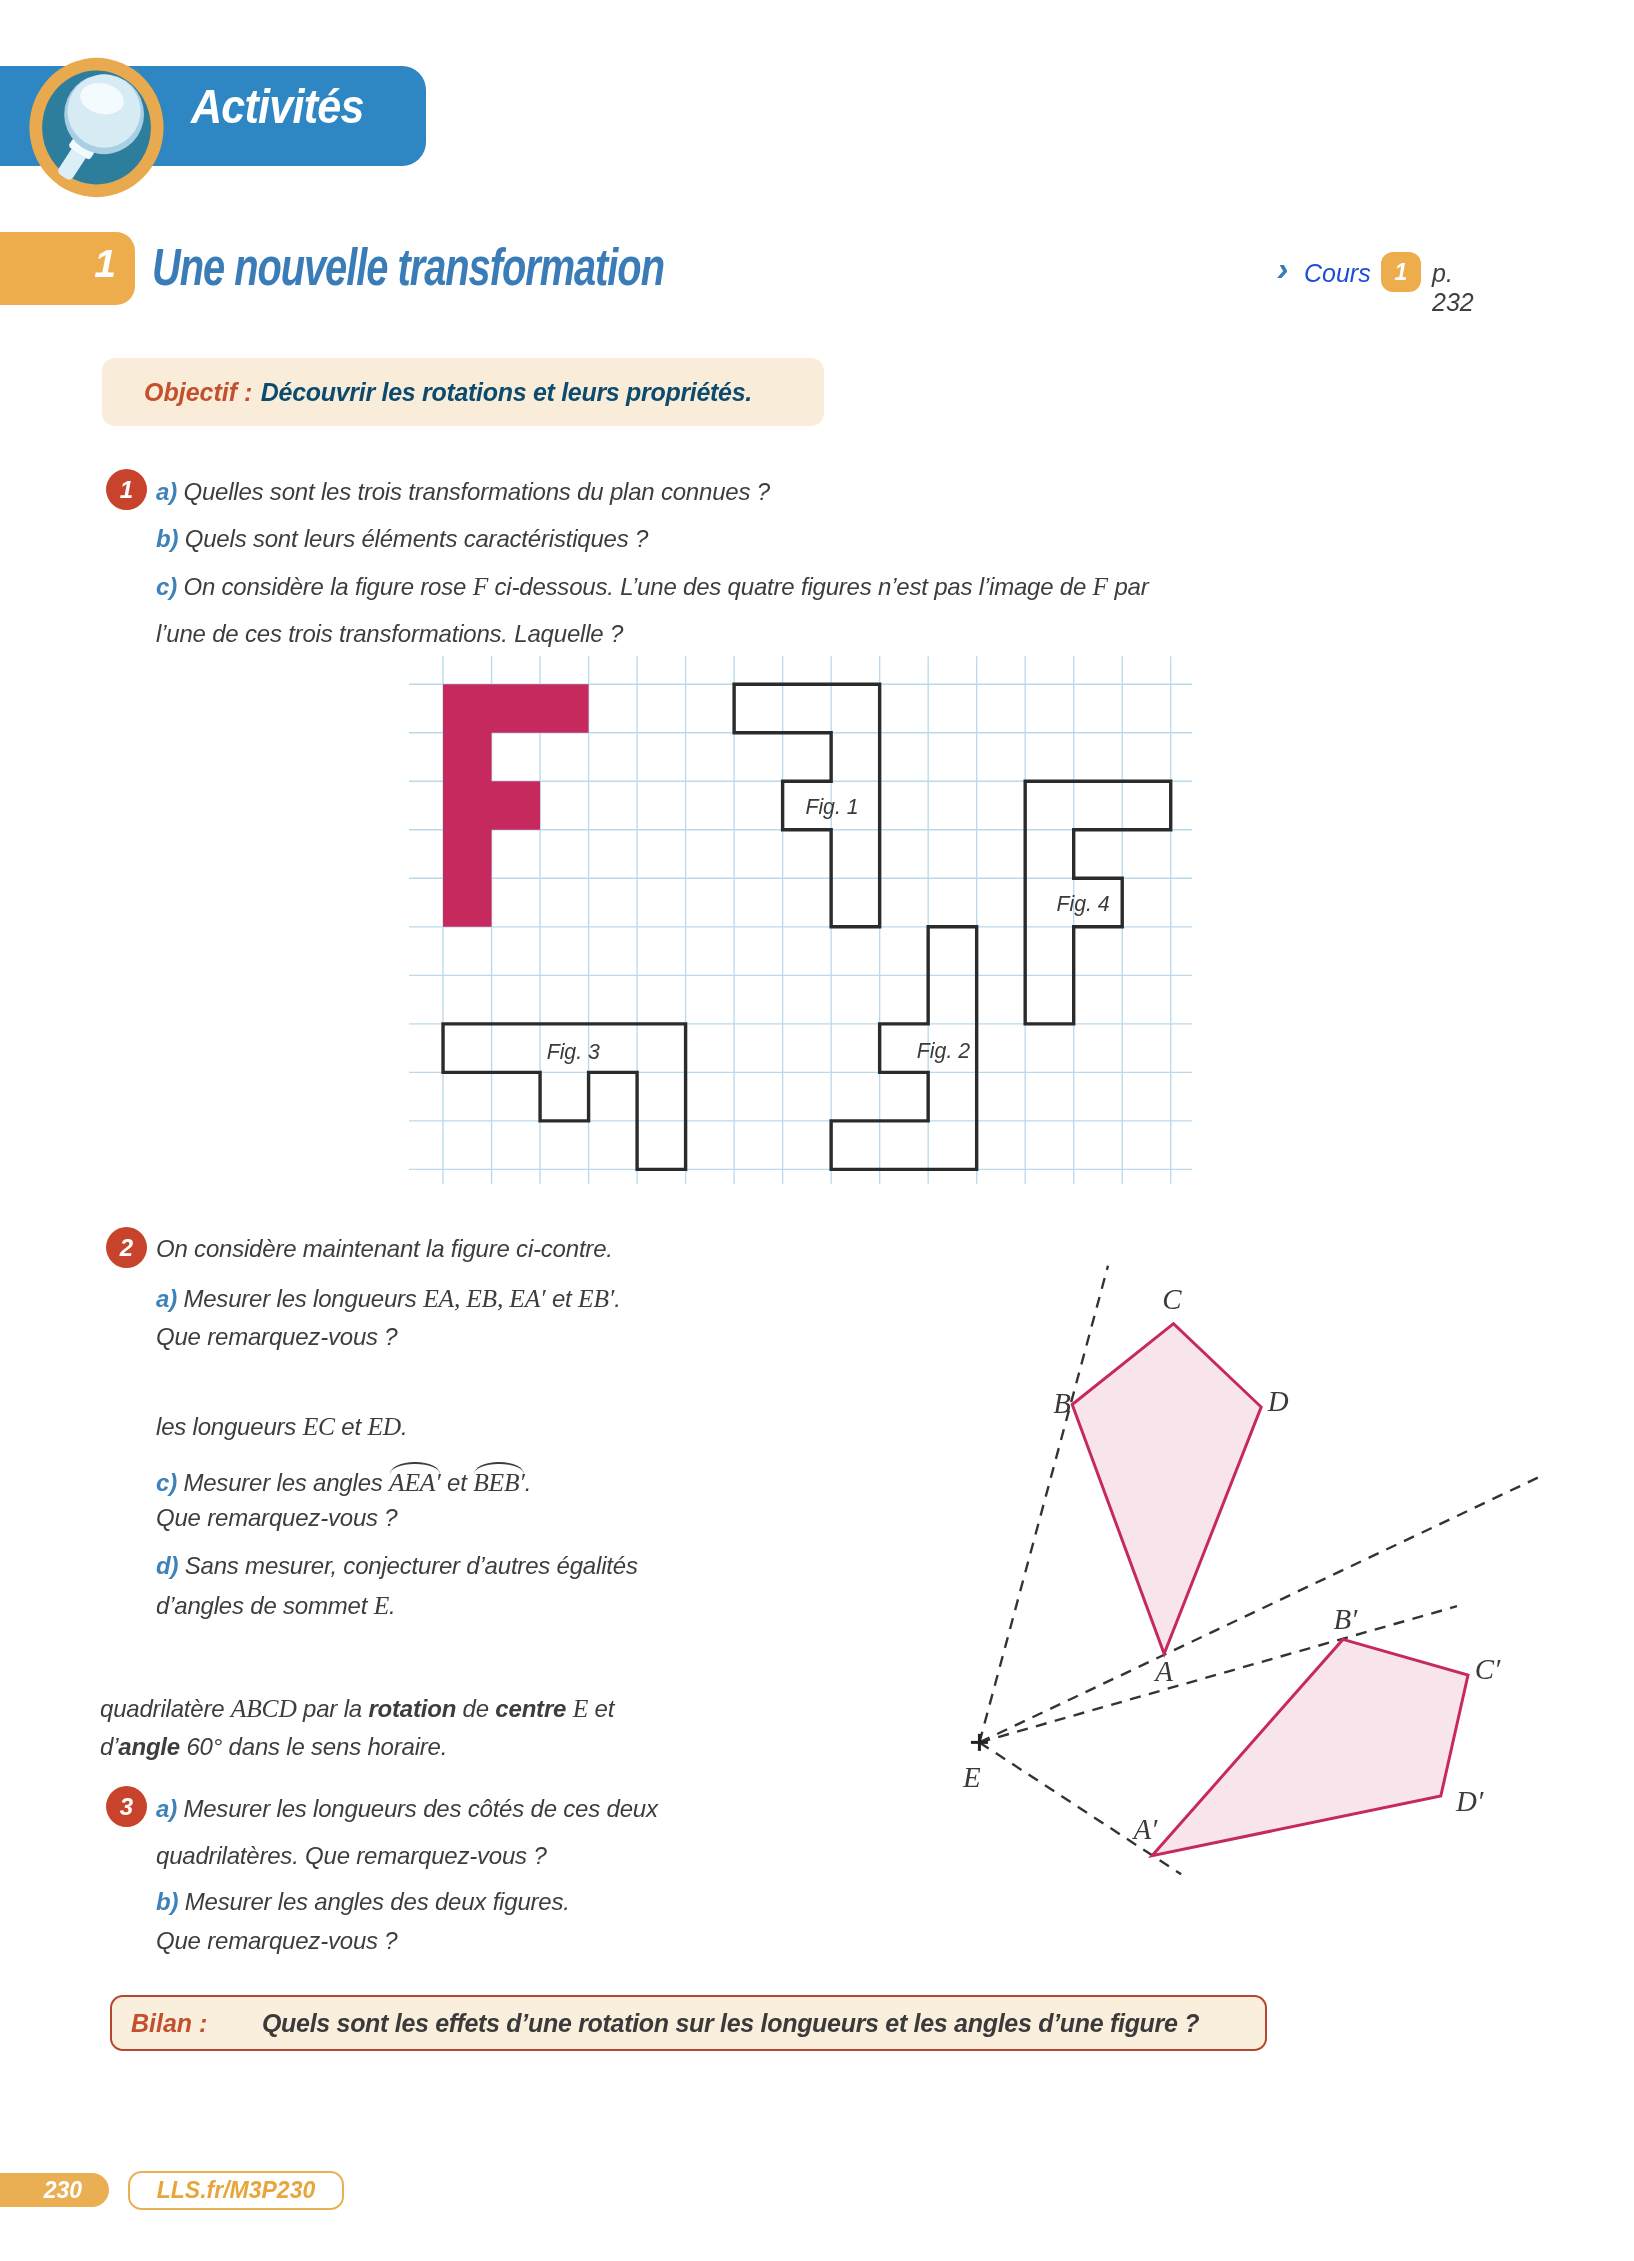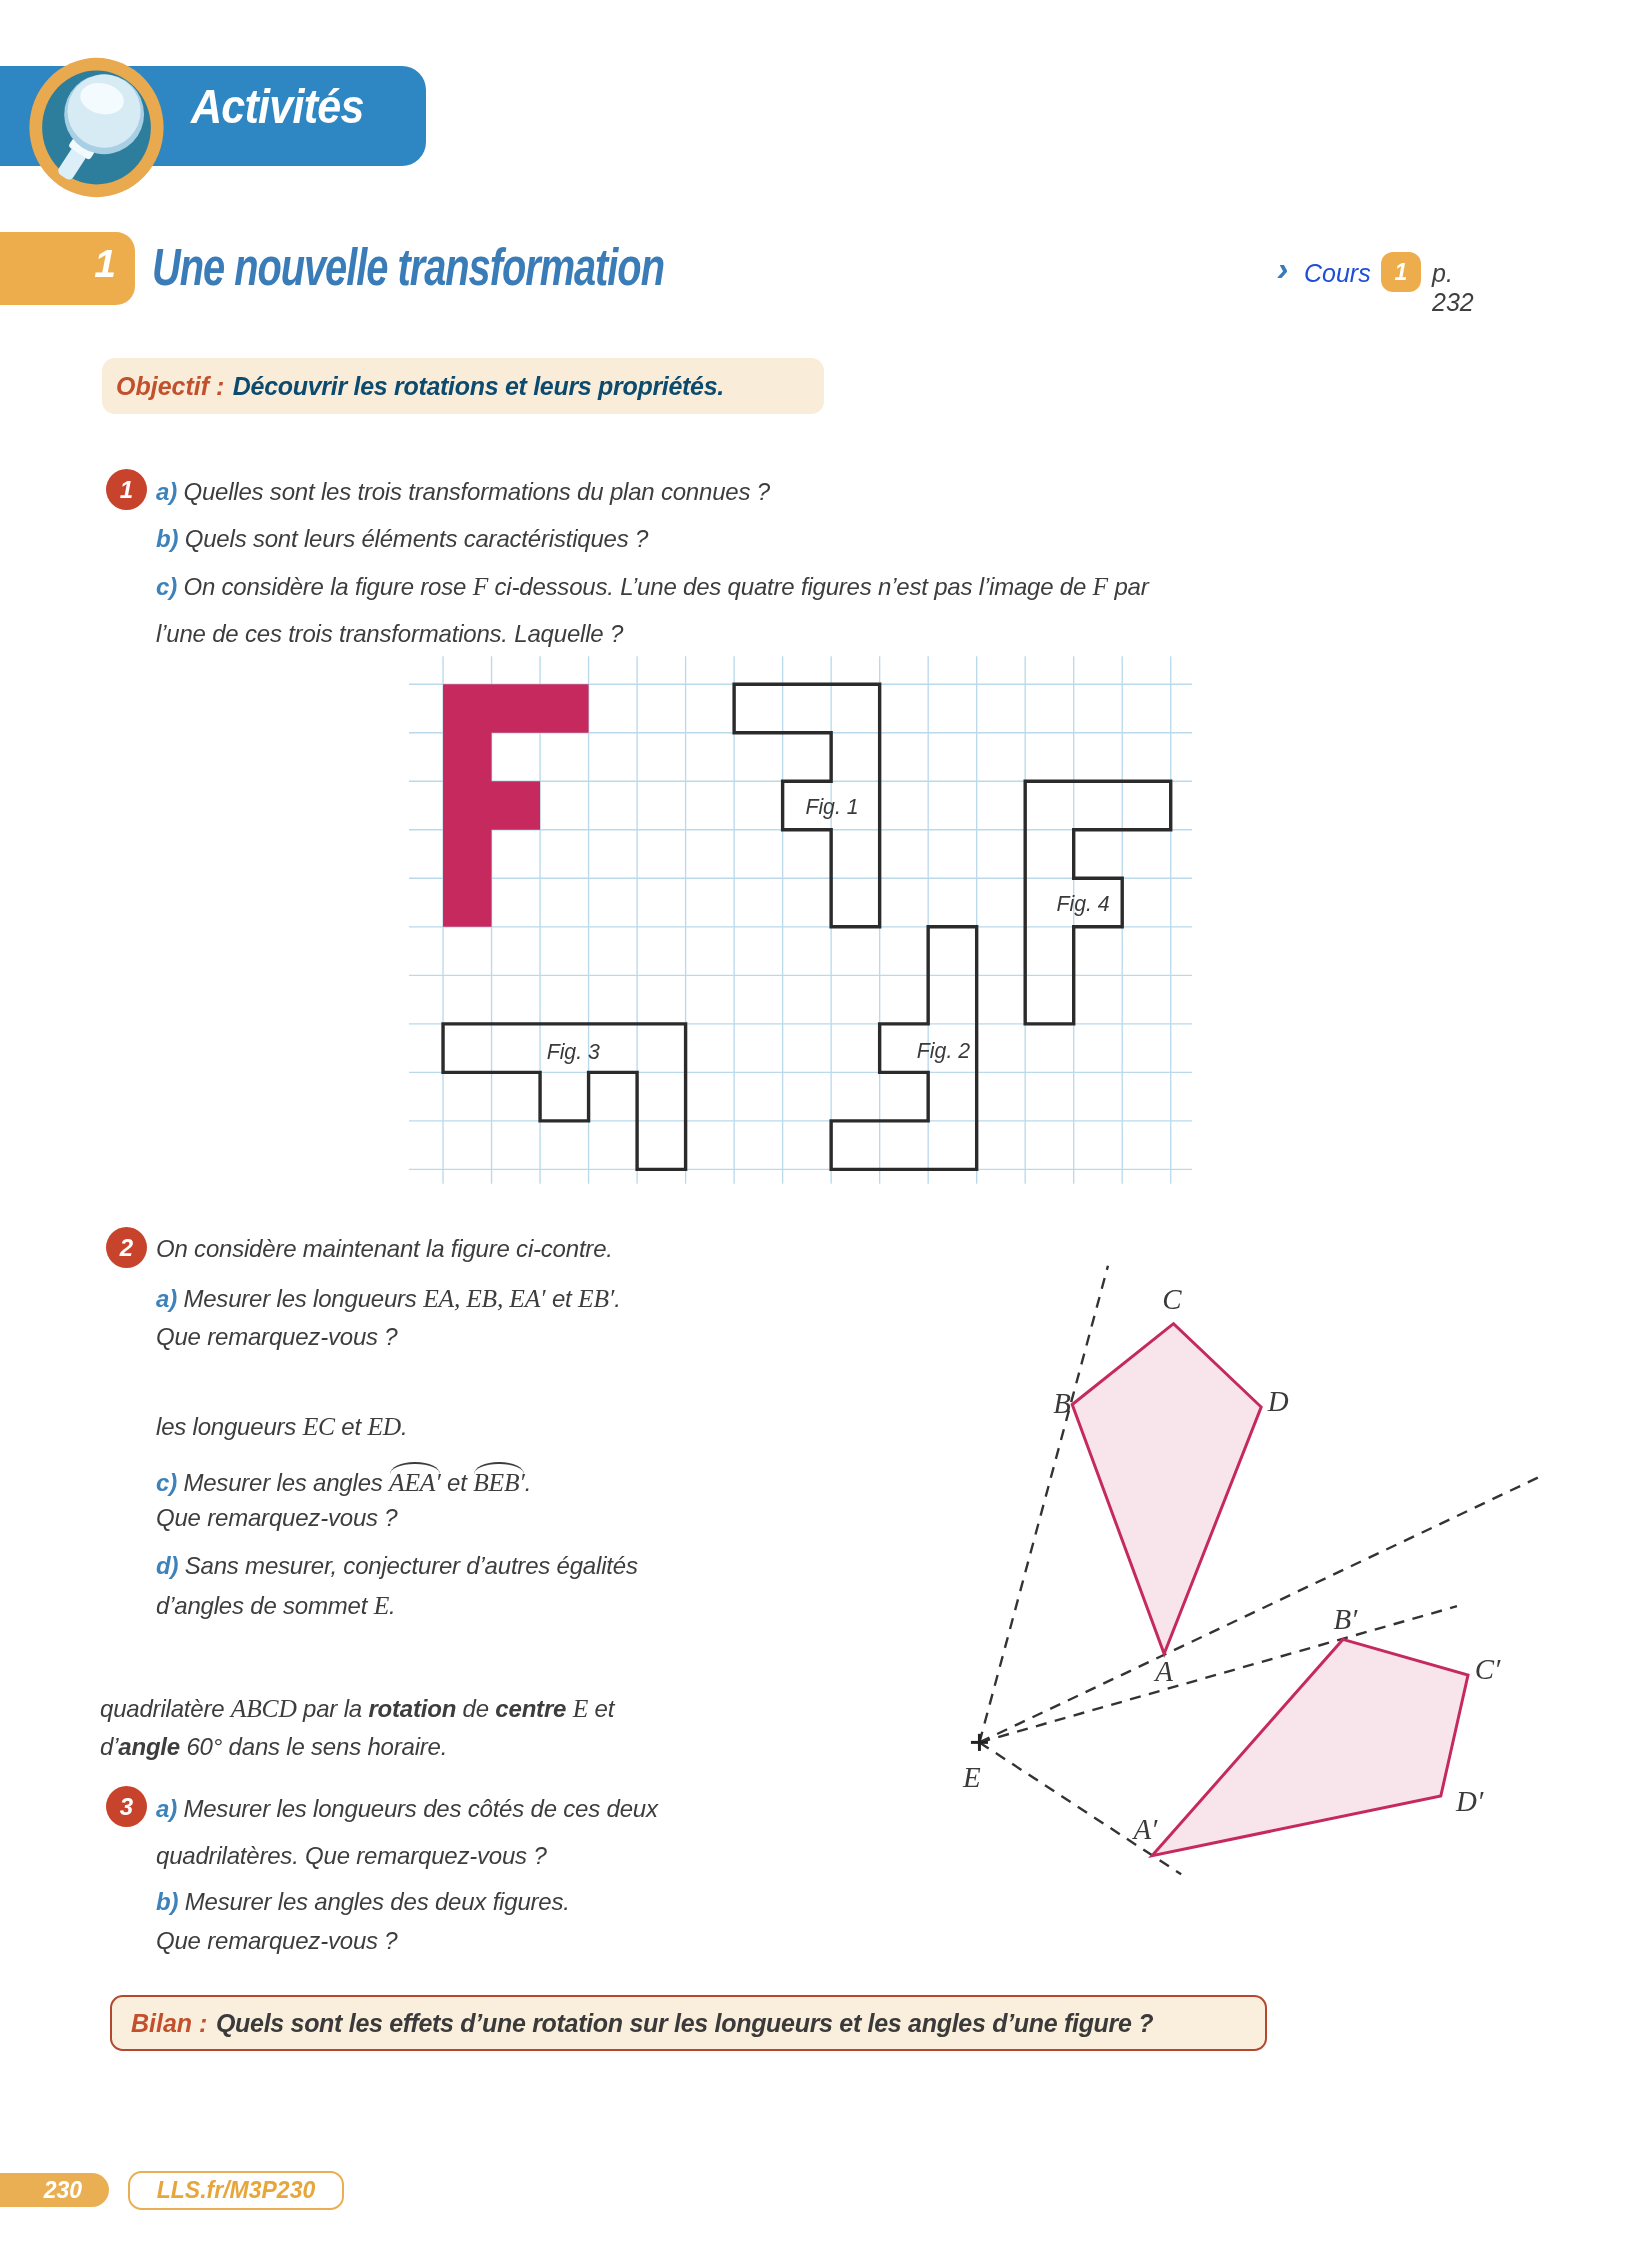--- a/index.html
+++ b/index.html
@@ -21,27 +21,27 @@
           display:inline-block;transform:scaleX(.78);transform-origin:left;letter-spacing:-1.3px;}
   .cours{position:absolute;left:1277px;top:252px;height:43px;}
   .cours .chev{position:absolute;left:0;top:-3.4px;font-size:34px;font-weight:700;color:#3a7cb8;}
   .cours .clabel{position:absolute;left:27px;top:6.8px;font-size:25px;color:#1d4ed8;text-align:center;}
   .cours .cbadge{position:absolute;left:104px;top:0px;width:40px;height:40px;background:#edad4c;
           border-radius:12px;display:flex;align-items:center;justify-content:center;
           font-size:23px;font-weight:700;color:#fff;}
   .cours .cpage{position:absolute;left:155px;top:6.8px;font-size:25px;color:#3f3f3f;}
 
   
-  .objectif{position:absolute;left:102px;top:358px;width:722px;height:56px;background:#f9edda;
-          border-radius:12.8px;display:flex;align-items:center;padding-left:14px;box-sizing:border-box;text-align:right;}
+  .objectif{position:absolute;left:102px;top:358px;width:722px;height:68px;background:#f9edda;
+          border-radius:12.8px;display:flex;align-items:center;padding-left:42px;box-sizing:border-box;text-align:right;}
   .objectif .olabel{color:#c2502d;font-weight:700;font-size:25px;margin-right:8.5px;}
   .objectif .otext{color:#0c4a6e;font-weight:700;font-size:25px;letter-spacing:-0.3px;}
   .bilan{position:absolute;left:110px;top:1995px;width:1157px;height:56px;background:#faeedd;
           border:2.1px solid #b5472e;border-radius:12.8px;display:flex;align-items:center;
-          padding-left:19px;box-sizing:border-box;}
+          padding-left:19px;box-sizing:border-box;gap:46px;}
   .bilan .blabel{color:#c2502d;font-weight:700;font-size:25px;margin-right:8.5px;}
   .bilan .btext{color:#3a3a3a;font-weight:700;font-size:25px;letter-spacing:-0.3px;}
 
   
   .qbadge{position:absolute;width:41px;height:41px;border-radius:50%;background:#c7432c;
           display:flex;align-items:center;justify-content:center;color:#fff;
           font-size:24px;font-weight:700;}
   .line{position:absolute;font-size:24px;color:#3d3d3d;letter-spacing:-0.2px;white-space:nowrap;}
   .r-blue{color:#3e82bb;font-weight:700;}
   .r-bold{font-weight:700;}

